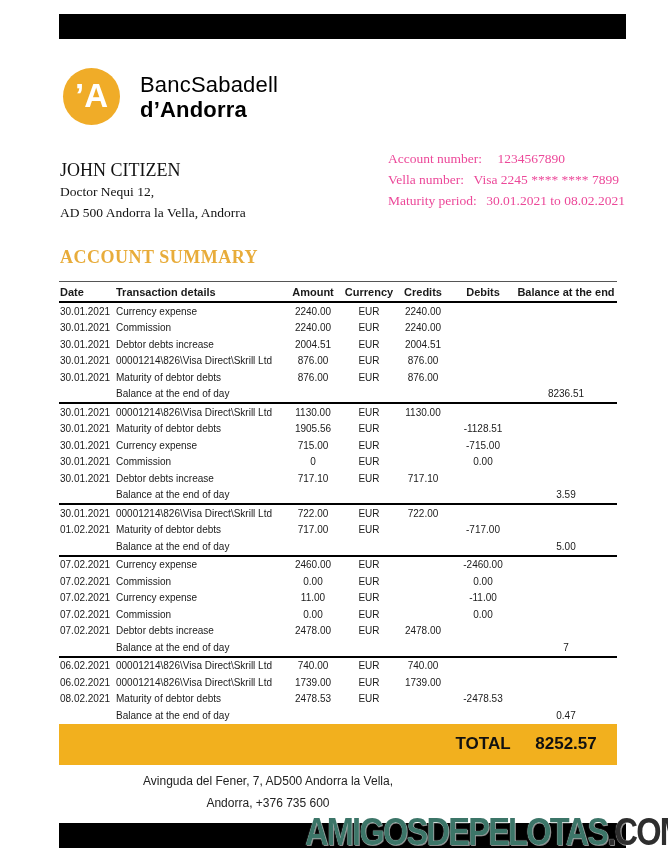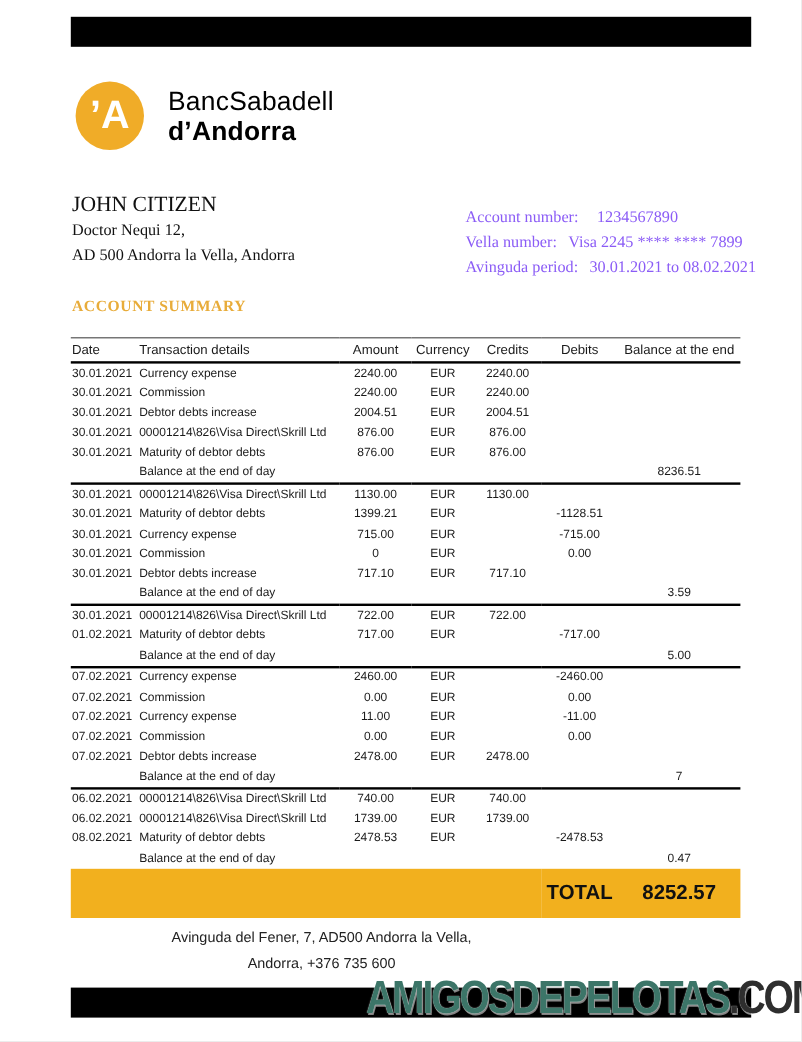--- a/index.html
+++ b/index.html
@@ -26,42 +26,42 @@
     background:var(--logo-yellow,#F0AC28);
     color:#fff;display:flex;align-items:center;justify-content:center;
     font-weight:bold;font-size:33px;line-height:1;padding-bottom:3px;box-sizing:border-box;
   }
   .brand{line-height:25px;color:#000000;font-size:22px;letter-spacing:.2px;}
   .brand .b2{font-weight:bold;}
 
   
   .customer{position:absolute;top:160px;left:60px;font-family:"Liberation Serif",serif;font-size:13.5px;line-height:21px;color:#111;}
   .customer .name{font-weight:normal;font-size:18px;}
-  .acct-info{position:absolute;top:170px;left:388px;font-family:"Liberation Serif",serif;font-size:13.5px;line-height:21px;color:#8b5cf6;}
+  .acct-info{position:absolute;top:148px;left:388px;font-family:"Liberation Serif",serif;font-size:13.5px;line-height:21px;color:#ec4899;}
   .acct-info .row span.val{margin-left:6px;}
 
   
   .section-title{
     position:absolute;top:247px;left:60px;
-    font-family:"Liberation Serif",serif;font-weight:bold;font-size:13px;
+    font-family:"Liberation Serif",serif;font-weight:bold;font-size:18px;
     letter-spacing:.5px;color:var(--heading-gold,#E8AC3A);
   }
 
   
   .table-wrap{position:absolute;top:281px;left:59px;width:558px;}
   table.txn-table{
     width:558px;border-collapse:collapse;table-layout:fixed;
     font-size:10px;color:#1a1a1a;
     border-top:1px solid #555;
   }
   table.txn-table th,table.txn-table td{
     padding:0 1px;height:16.5px;white-space:nowrap;overflow:visible;
     font-weight:normal;vertical-align:middle;
   }
-  table.txn-table thead th{font-weight:normal;font-size:11px;height:19px;}
+  table.txn-table thead th{font-weight:bold;font-size:11px;height:19px;}
   table.txn-table thead tr{border-bottom:2px solid #000;}
   tr.divider{border-bottom:2px solid #000;}
   .c-date{text-align:left;padding-left:2px;}
   .c-details{text-align:left;}
   .c-amount,.c-currency,.c-credits,.c-debits,.c-balance{text-align:center;}
   tr.total-row td{
     background:var(--accent-yellow,#F2B01E);
     height:41px;font-weight:bold;font-size:17px;color:#111;
   }
 
@@ -106,21 +106,21 @@
   <div class="acct-info">
     <div class="row">
       <span>Account number:</span>
       <span class="val" style="margin-left:12px;">1234567890</span>
     </div>
     <div class="row">
       <span>Vella number:</span>
       <span class="val">Visa 2245 **** **** 7899</span>
     </div>
     <div class="row">
-      <span>Avinguda period:</span>
+      <span>Maturity period:</span>
       <span class="val">30.01.2021 to 08.02.2021</span>
     </div>
   </div>
 
   <div class="section-title">ACCOUNT SUMMARY</div>
 
   <div class="table-wrap">
     <table class="txn-table">
       <colgroup>
         <col style="width:56px">
@@ -202,21 +202,21 @@
             <td class="c-details">00001214\826\Visa Direct\Skrill Ltd</td>
             <td class="c-amount">1130.00</td>
             <td class="c-currency">EUR</td>
             <td class="c-credits">1130.00</td>
             <td class="c-debits"></td>
             <td class="c-balance"></td>
           </tr>
           <tr>
             <td class="c-date">30.01.2021</td>
             <td class="c-details">Maturity of debtor debts</td>
-            <td class="c-amount">1399.21</td>
+            <td class="c-amount">1905.56</td>
             <td class="c-currency">EUR</td>
             <td class="c-credits"></td>
             <td class="c-debits">-1128.51</td>
             <td class="c-balance"></td>
           </tr>
           <tr>
             <td class="c-date">30.01.2021</td>
             <td class="c-details">Currency expense</td>
             <td class="c-amount">715.00</td>
             <td class="c-currency">EUR</td>

